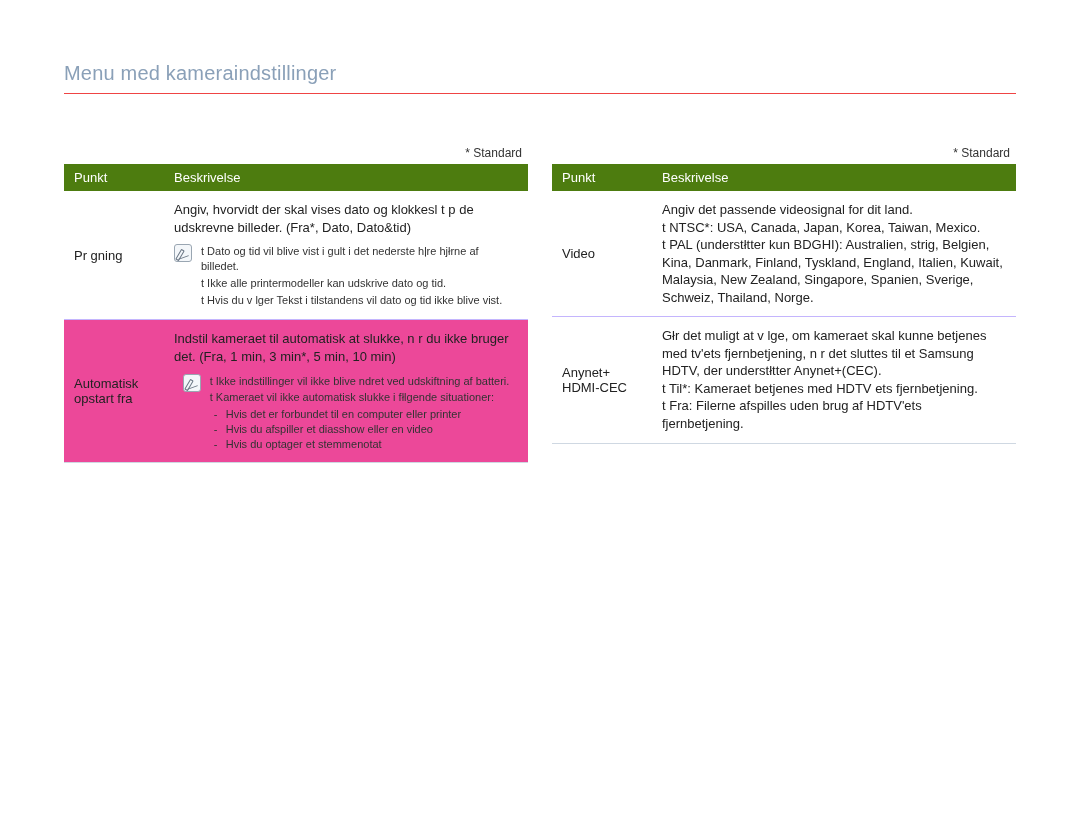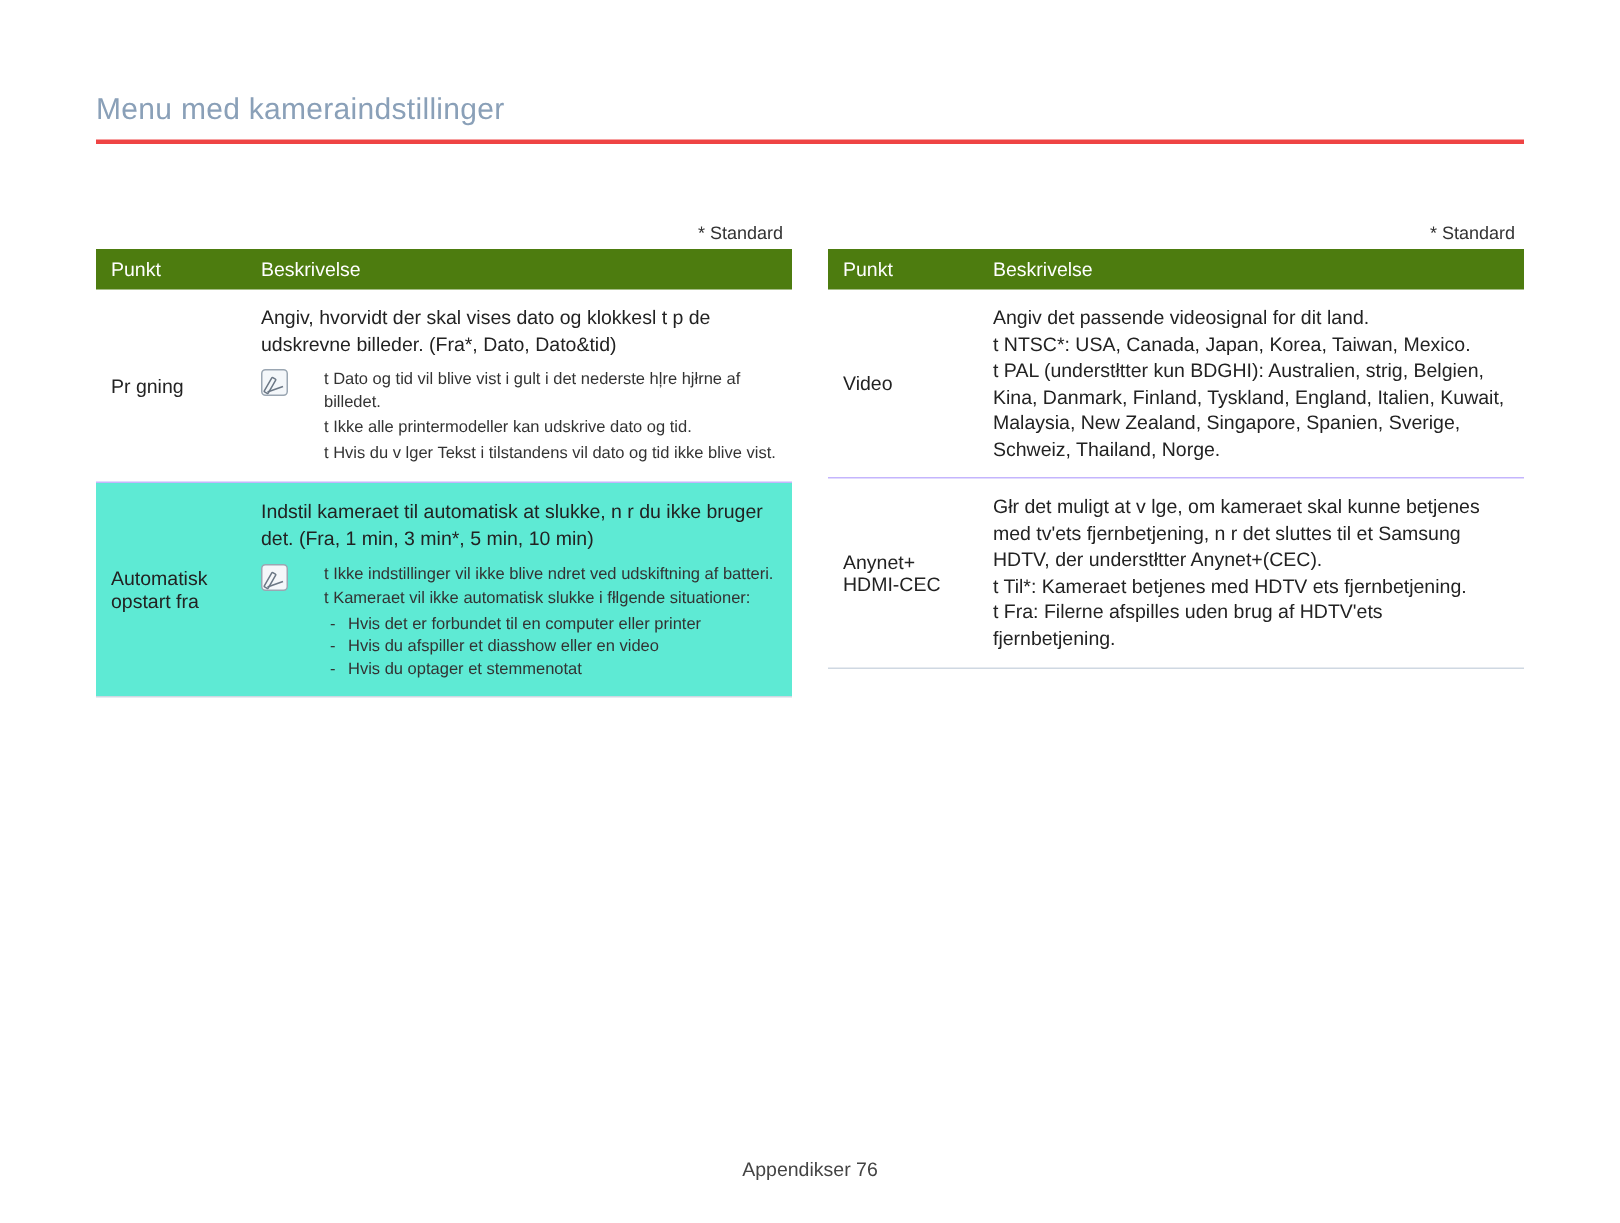--- a/index.html
+++ b/index.html
@@ -1,29 +1,29 @@
 <!DOCTYPE html>
 <html><head>
 <meta charset="utf-8">
 <style>
   * { box-sizing: border-box; margin: 0; padding: 0; }
   html, body { width: 1080px; height: 815px; background: #fff; font-family: Arial, Helvetica, sans-serif; color: #222; }
   .page { padding: 62px 64px 0 64px; position: relative; height: 100%; }
-  .title { font-size: 20px; font-weight: 400; color: #8aa0b8; letter-spacing: 0.2px; padding-bottom: 8px; border-bottom: 3px solid #ef4444; margin-bottom: 52px; }
+  .title { font-size: 20px; font-weight: 400; color: #8aa0b8; letter-spacing: 0.2px; padding-bottom: 8px; border-bottom: 1px solid #ef4444; margin-bottom: 52px; }
   .columns { display: flex; gap: 24px; }
   .col { flex: 1 1 0; }
   .standard-note { text-align: right; font-size: 12px; color: #333; padding-right: 6px; margin-bottom: 4px; }
   .tbl { width: 100%; border-collapse: collapse; }
   .tbl thead th { background: #4d7c0f; color: #fff; font-weight: 400; text-align: left; font-size: 13px; padding: 6px 10px; }
   .tbl thead th.punkt { width: 100px; }
-  .tbl tbody tr.alt td { background: #5eead4; }
+  .tbl tbody tr.alt td { background: #ec4899; }
   .tbl tbody td { font-size: 13px; padding: 10px 10px; vertical-align: middle; border-bottom: 1px solid #c4b5fd; }
   .tbl tbody tr:last-child td { border-bottom: 1px solid #cfd8e2; }
   .desc-main { line-height: 1.35; }
-  .note-block { display: flex; gap: 24px; margin-top: 8px; }
+  .note-block { display: flex; gap: 9px; margin-top: 8px; justify-content: center; }
   .note-icon { flex: 0 0 18px; height: 18px; border: 1px solid #9aa6b2; border-radius: 3px; background: #f4f7fa; position: relative; }
   .note-icon::after { content: ""; position: absolute; left: 3px; top: 12px; width: 11px; height: 0; border-top: 1px solid #6b7785; transform: rotate(-20deg); }
   .note-icon::before { content: ""; position: absolute; left: 3px; top: 4px; width: 2px; height: 10px; border: 1px solid #6b7785; border-radius: 1px; transform: rotate(30deg); }
   .note-list { font-size: 11px; line-height: 1.35; color: #333; }
   .note-list .bullet { padding-left: 0; margin-bottom: 2px; }
   .note-list .sub { padding-left: 16px; position: relative; }
   .note-list .sub::before { content: "-"; position: absolute; left: 4px; }
   .desc-bullet { padding-left: 0; }
   .footer { position: absolute; bottom: 28px; left: 0; width: 100%; text-align: center; font-size: 13px; color: #444; }
 </style>
@@ -104,17 +104,13 @@
               <div class="desc-main desc-bullet">t  Til*: Kameraet betjenes med HDTV ets fjernbetjening.</div>
               <div class="desc-main desc-bullet">t  Fra: Filerne afspilles uden brug af HDTV'ets fjernbetjening.</div>
             </td>
           </tr>
         </tbody>
       </table>
     </div>
 
   </div>
 
-  <div class="footer">
-    <span>Appendikser</span>
-    <span>76</span>
-  </div>
 </div>
 
 </body></html>

